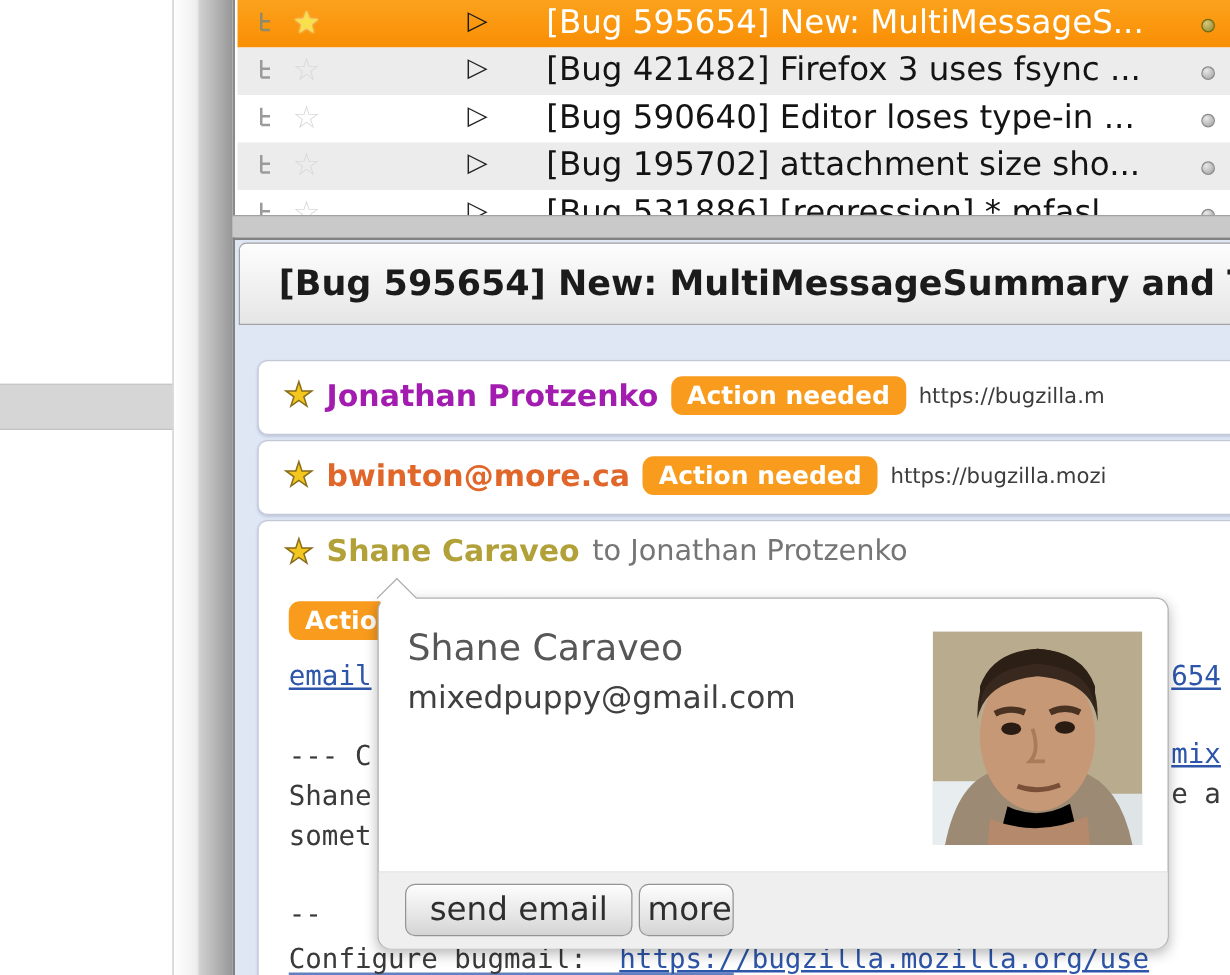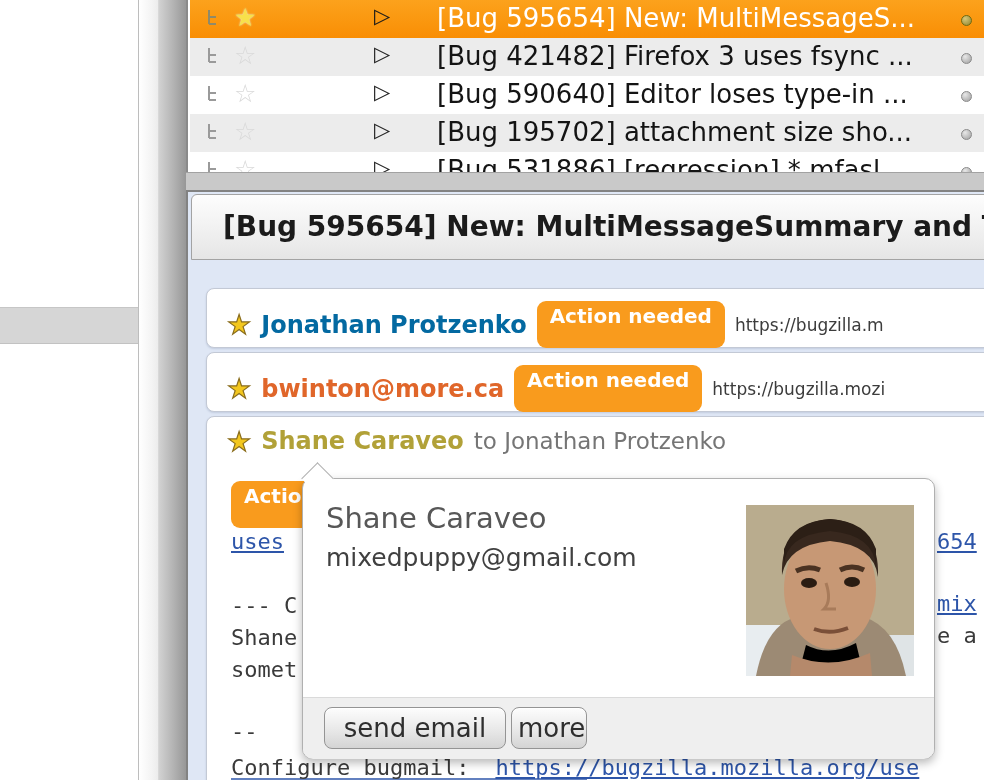--- a/index.html
+++ b/index.html
@@ -41,26 +41,26 @@
     background:linear-gradient(#fdfdfd,#ededed 70%,#e5e5e5);
     border:1px solid #a3a3a3;border-radius:6px 0 0 0;}
   #subject-header .subject-text{position:absolute;left:31px;top:15px;font-size:28px;font-weight:bold;color:#1b1b1b;white-space:nowrap;}
 
   
   .msg-card{position:absolute;left:206px;width:790px;background:#ffffff;border:1px solid #c3c9d5;
     border-radius:8px 0 0 8px;box-shadow:0 1px 2px rgba(60,80,120,.18);}
   .card-head{display:flex;align-items:center;gap:10px;padding:12px 0 0 20px;white-space:nowrap;overflow:hidden;}
   .conv-star{font-size:27px;color:#f3c71e;-webkit-text-stroke:1.2px #8a6d1d;line-height:1;}
   .sender-name{font-size:24px;font-weight:bold;}
-  .sender-1{color:#0369a1;text-align:center;}
+  .sender-1{color:#a21caf;text-align:center;}
   .sender-2{color:#e0662a;}
   .sender-3{color:#b1a138;}
   .recipient{font-size:23px;color:#757575;font-weight:normal;}
   .action-badge{display:inline-block;background:#f99b1d;color:#ffffff;font-size:20px;font-weight:bold;
-    padding:3px 13px 20px;border-radius:9px;white-space:nowrap;}
+    padding:3px 13px 4px;border-radius:9px;white-space:nowrap;}
   .snippet{font-size:17px;color:#3c3c3c;overflow:hidden;white-space:nowrap;}
 
   #card-3{top:416px;height:380px;}
   #card-3 .card-head{padding-top:10px;}
   #card3-badge{position:absolute;left:24px;top:64px;}
   .mono{font-family:"DejaVu Sans Mono", monospace;font-size:22px;color:#3a3a3a;white-space:nowrap;}
   .mlink{color:#2d55a9;text-decoration:underline;}
   .bodyline{position:absolute;left:24px;}
   .rfrag{position:absolute;left:730px;}
   #configure-line{position:absolute;left:24px;top:338px;z-index:1;}
@@ -189,21 +189,21 @@
 
 <div class="msg-card" id="card-3">
   <div class="card-head">
     <span class="conv-star">★</span>
     <span class="sender-name sender-3">Shane Caraveo</span>
     <span class="recipient">to Jonathan Protzenko</span>
   </div>
 
   <span class="action-badge" id="card3-badge">Action needed</span>
 
-  <span class="bodyline mono mlink" style="top:112px">uses</span>
+  <span class="bodyline mono mlink" style="top:112px">email</span>
   <span class="bodyline mono" style="top:176px">--- C</span>
   <span class="bodyline mono" style="top:208px">Shane</span>
   <span class="bodyline mono" style="top:240px">somet</span>
   <span class="bodyline mono" style="top:302px">--</span>
 
   <span class="rfrag mono mlink" style="top:112px">654</span>
   <span class="rfrag mono mlink" style="top:174px">mix</span>
   <span class="rfrag mono" style="top:206px">e a</span>
 
   <div id="configure-line" class="mono">

